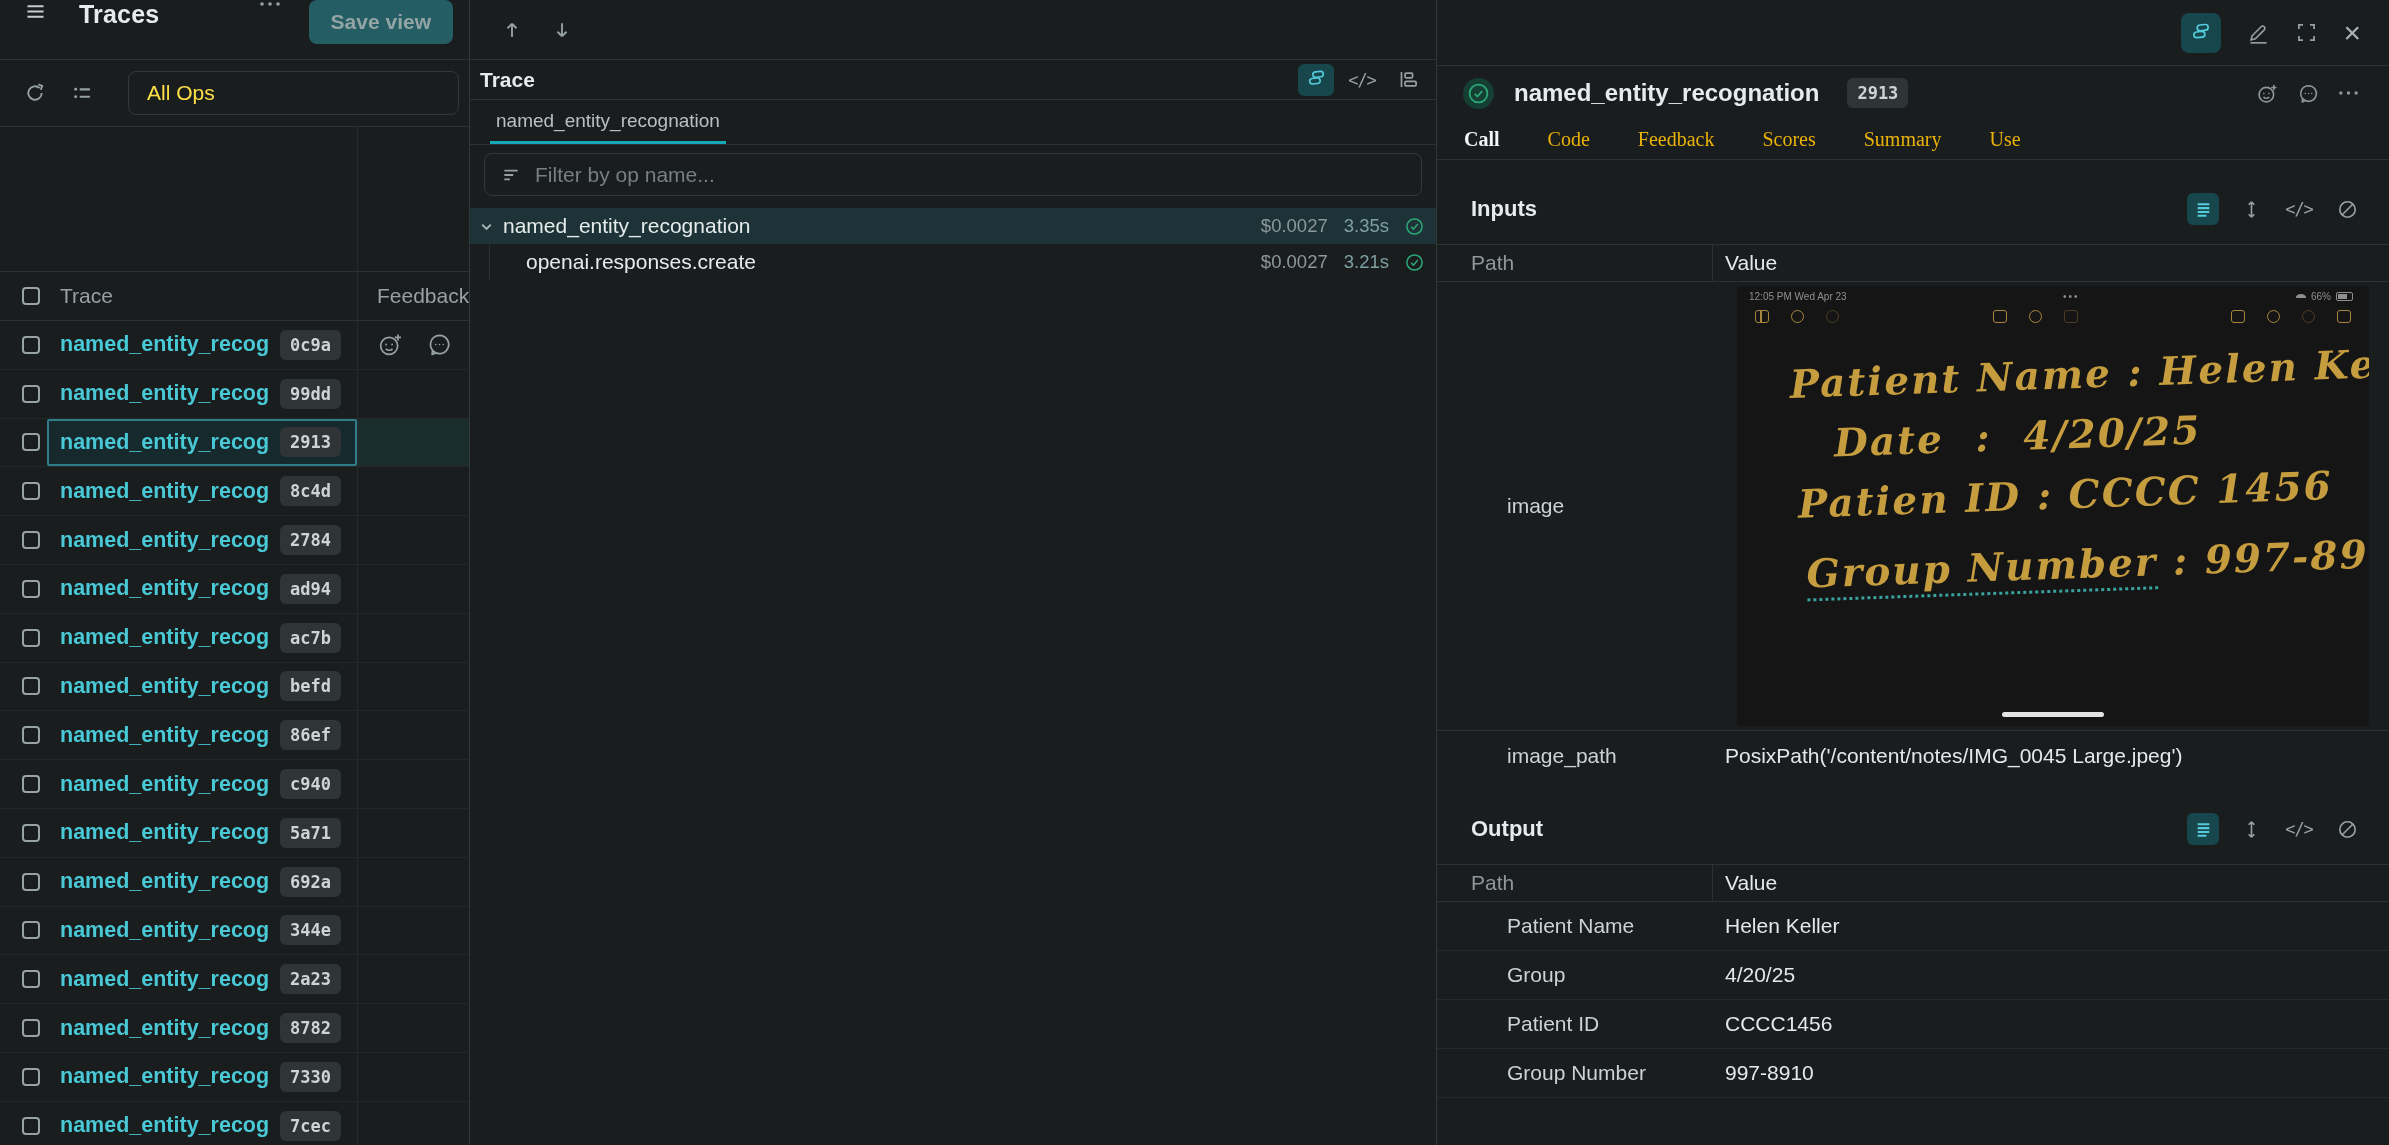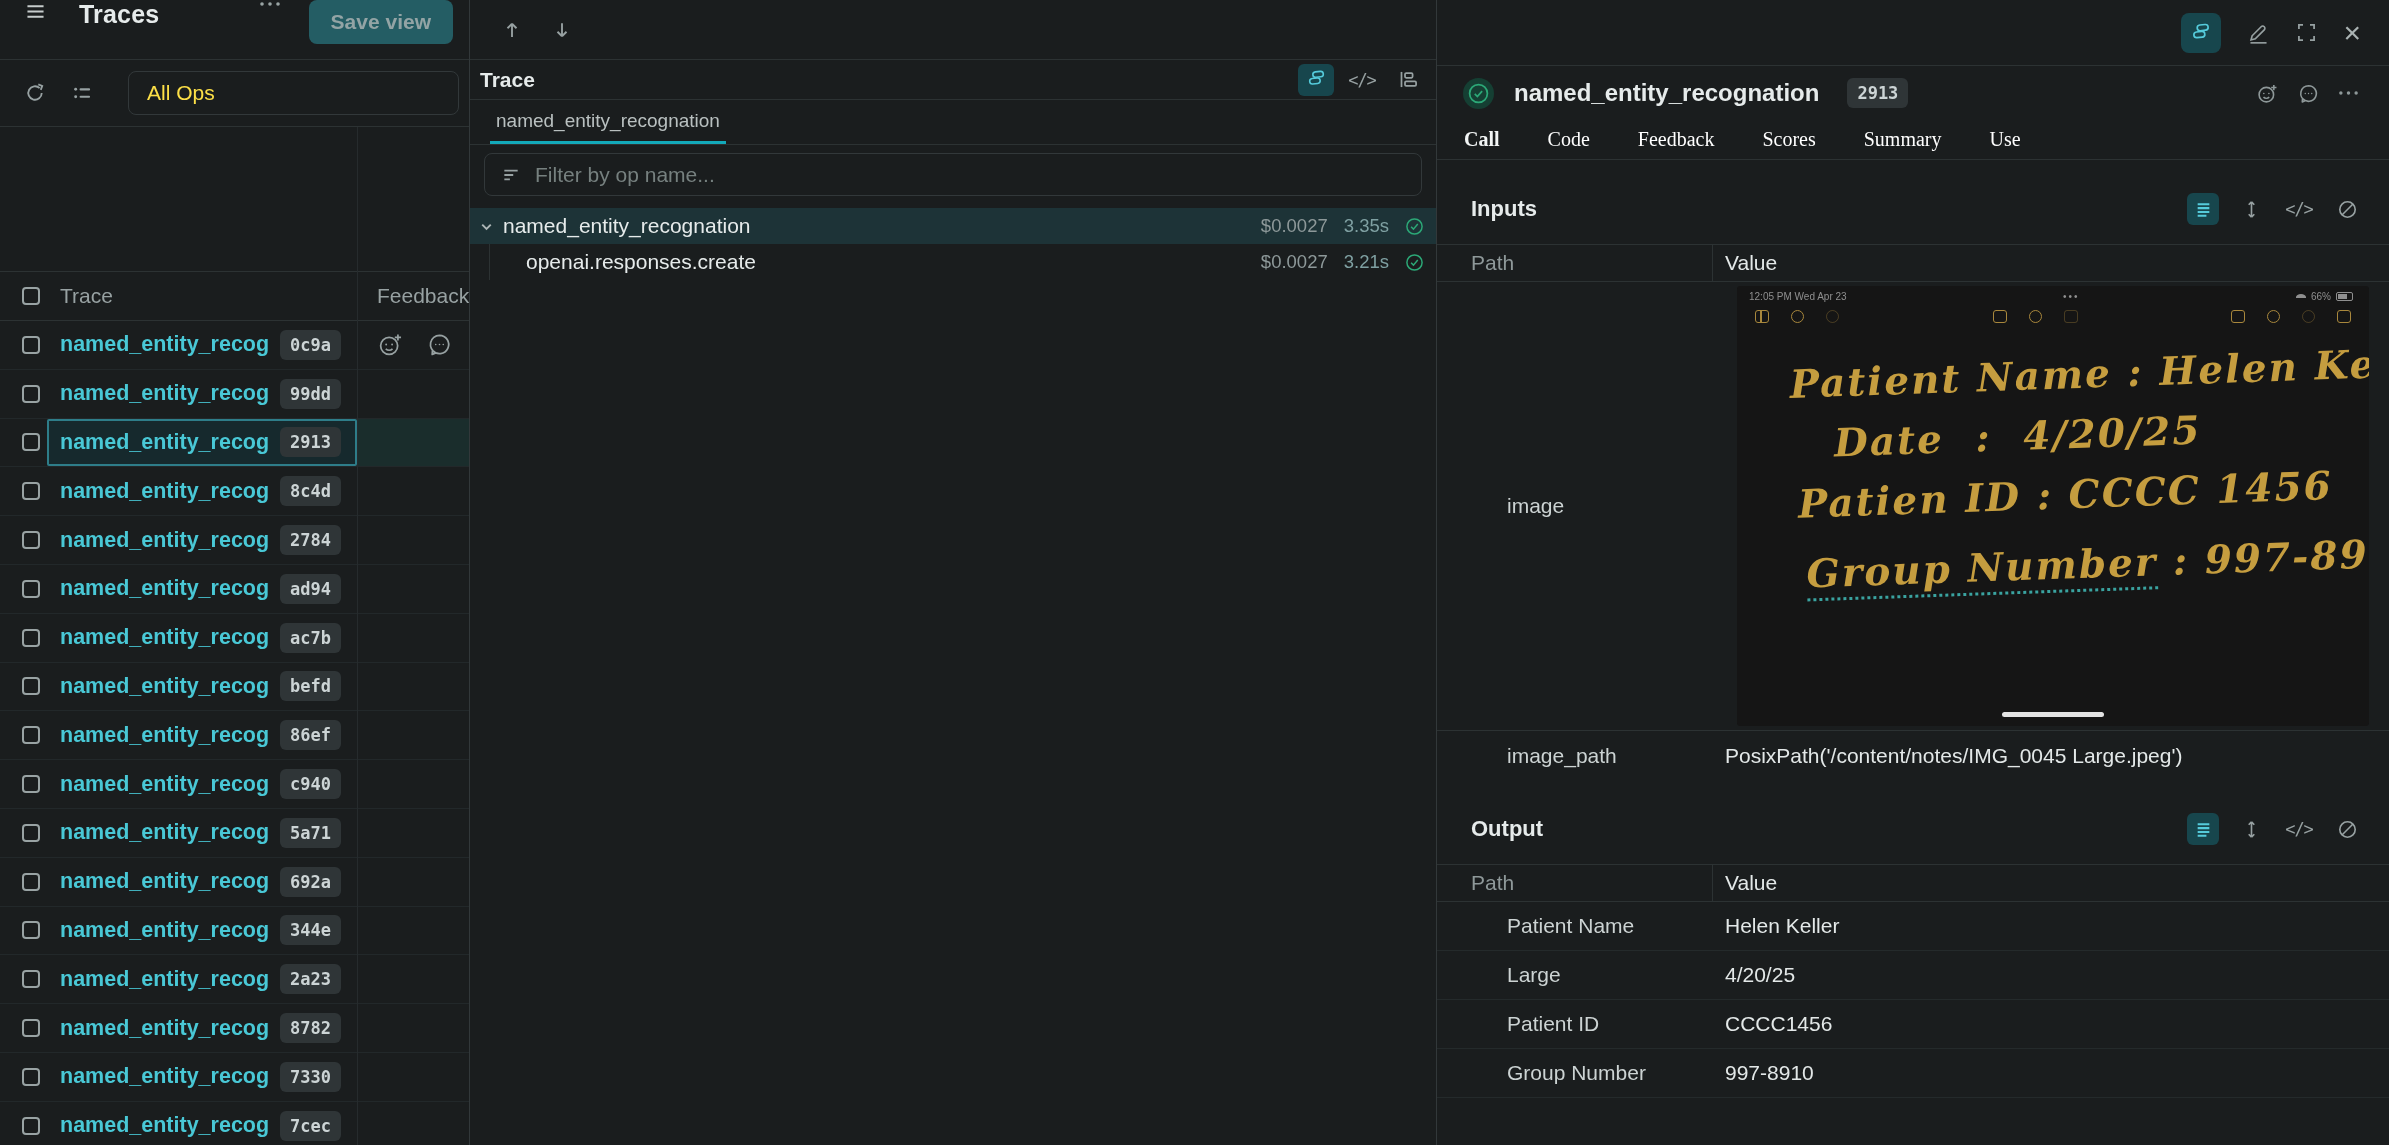--- a/index.html
+++ b/index.html
@@ -72,21 +72,21 @@
   .detail-panel { width:952px; height:100%; display:flex; flex-direction:column; background:#1a1d1e; }
   .dp-topbar { height:66px; border-bottom:1px solid #2c3233; display:flex; align-items:center; justify-content:flex-end; gap:26px; padding-right:28px; }
   .dp-topbar .iconbtn.active { width:40px; height:40px; }
   .close-x { font-size:30px; color:#aab3b3; line-height:1; }
   .dp-header { height:54px; display:flex; align-items:center; padding:0 30px 0 26px; gap:18px; }
   .dp-title { font-size:24px; font-weight:bold; margin-left:2px; }
   .dp-badge { margin-left:10px; }
   .dp-header .spacer { flex:1; }
   .dp-header .iconbtn { color:#8e9899; }
   .dp-tabs { height:40px; border-bottom:1px solid #2c3233; display:flex; align-items:center; gap:48px; padding-left:27px;font-family:Liberation Serif, serif; }
-  .dp-tab { font-size:20px; color:#ffffff; cursor:pointer; }
+  .dp-tab { font-size:20px; color:#eab308; cursor:pointer; }
   .dp-tab.active { color:#f2f5f5; font-weight:bold; }
   .dp-body { flex:1; overflow:hidden; }
   .section-head { height:84px; display:flex; align-items:center; justify-content:space-between; padding:14px 26px 0 34px; }
   .section-title { font-size:22px; font-weight:bold; }
   .section-icons { display:flex; align-items:center; gap:16px; }
   .section-icons .iconbtn { width:32px; height:32px; }
   .section-icons .iconbtn.active { border-radius:6px; }
   .kv-header { height:38px; border-top:1px solid #2c3233; border-bottom:1px solid #2c3233;
     display:grid; grid-template-columns:276px 1fr; align-items:center; color:#8e9899; font-size:21px; }
   .kv-header .kv-path { border-right:1px solid #2c3233; height:100%; display:flex; align-items:center; }
@@ -623,21 +623,21 @@
         <div class="kv-header">
           <div class="kv-path">Path</div>
           <div class="kv-value">Value</div>
         </div>
         <div>
             <div class="kv-row out-row">
               <div class="kv-path">Patient Name</div>
               <div class="kv-value">Helen Keller</div>
             </div>
             <div class="kv-row out-row">
-              <div class="kv-path">Large</div>
+              <div class="kv-path">Group</div>
               <div class="kv-value">4/20/25</div>
             </div>
             <div class="kv-row out-row">
               <div class="kv-path">Patient ID</div>
               <div class="kv-value">CCCC1456</div>
             </div>
             <div class="kv-row out-row">
               <div class="kv-path">Group Number</div>
               <div class="kv-value">997-8910</div>
             </div>

